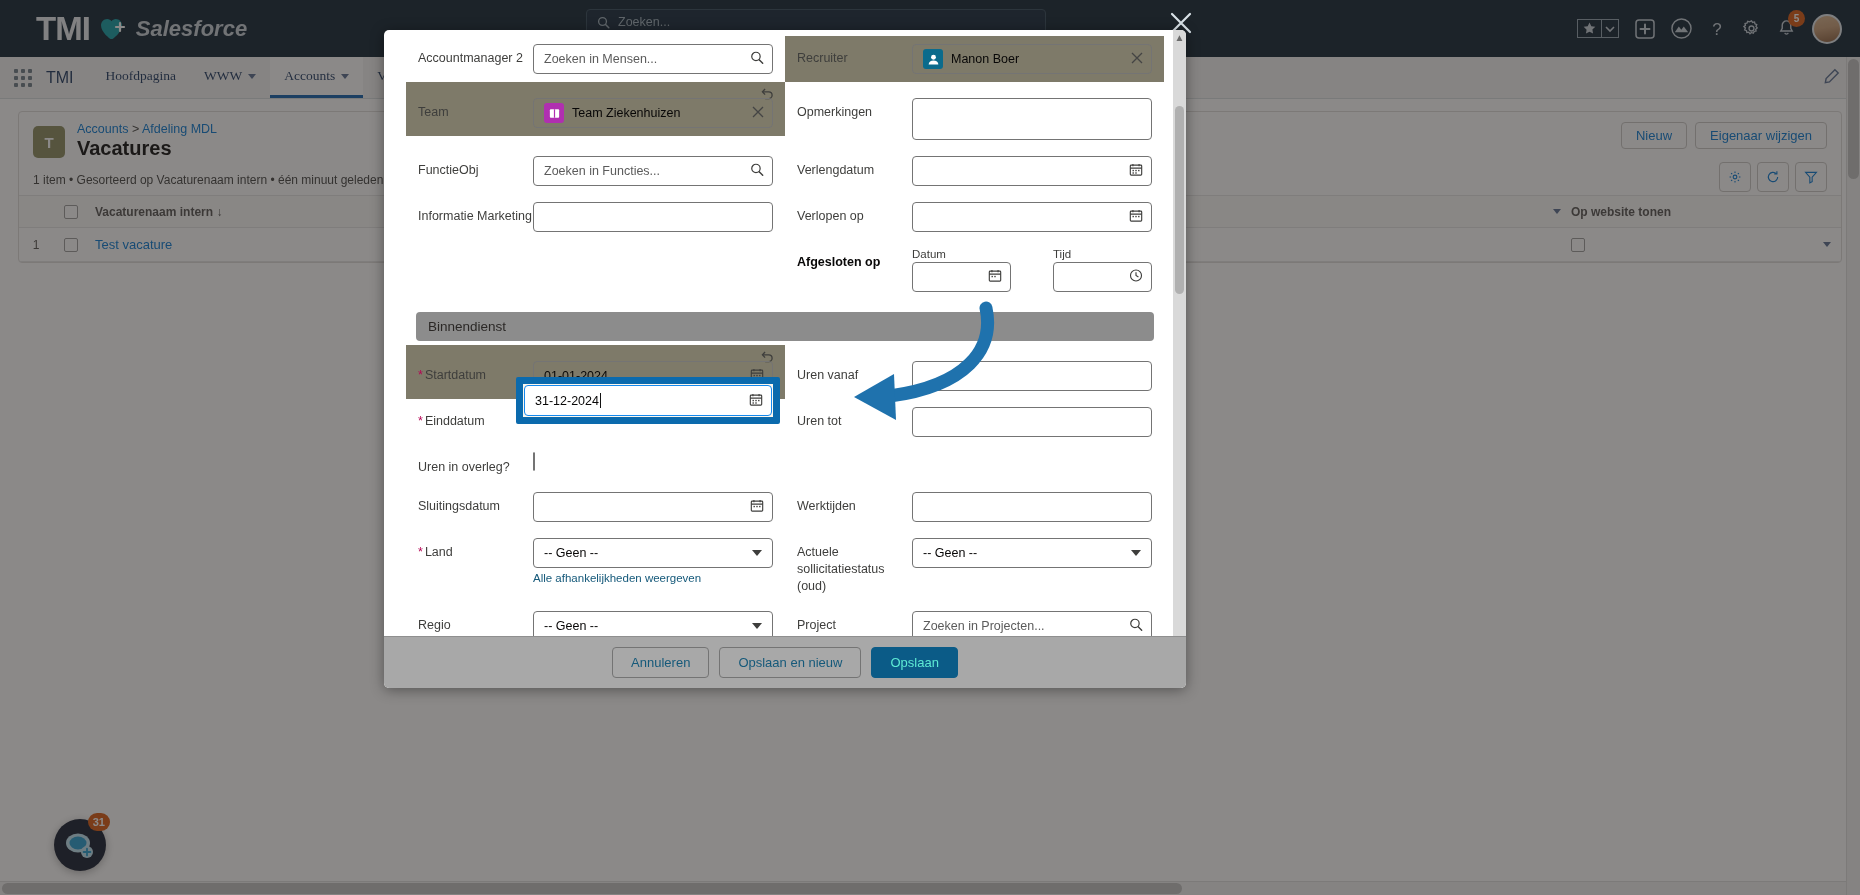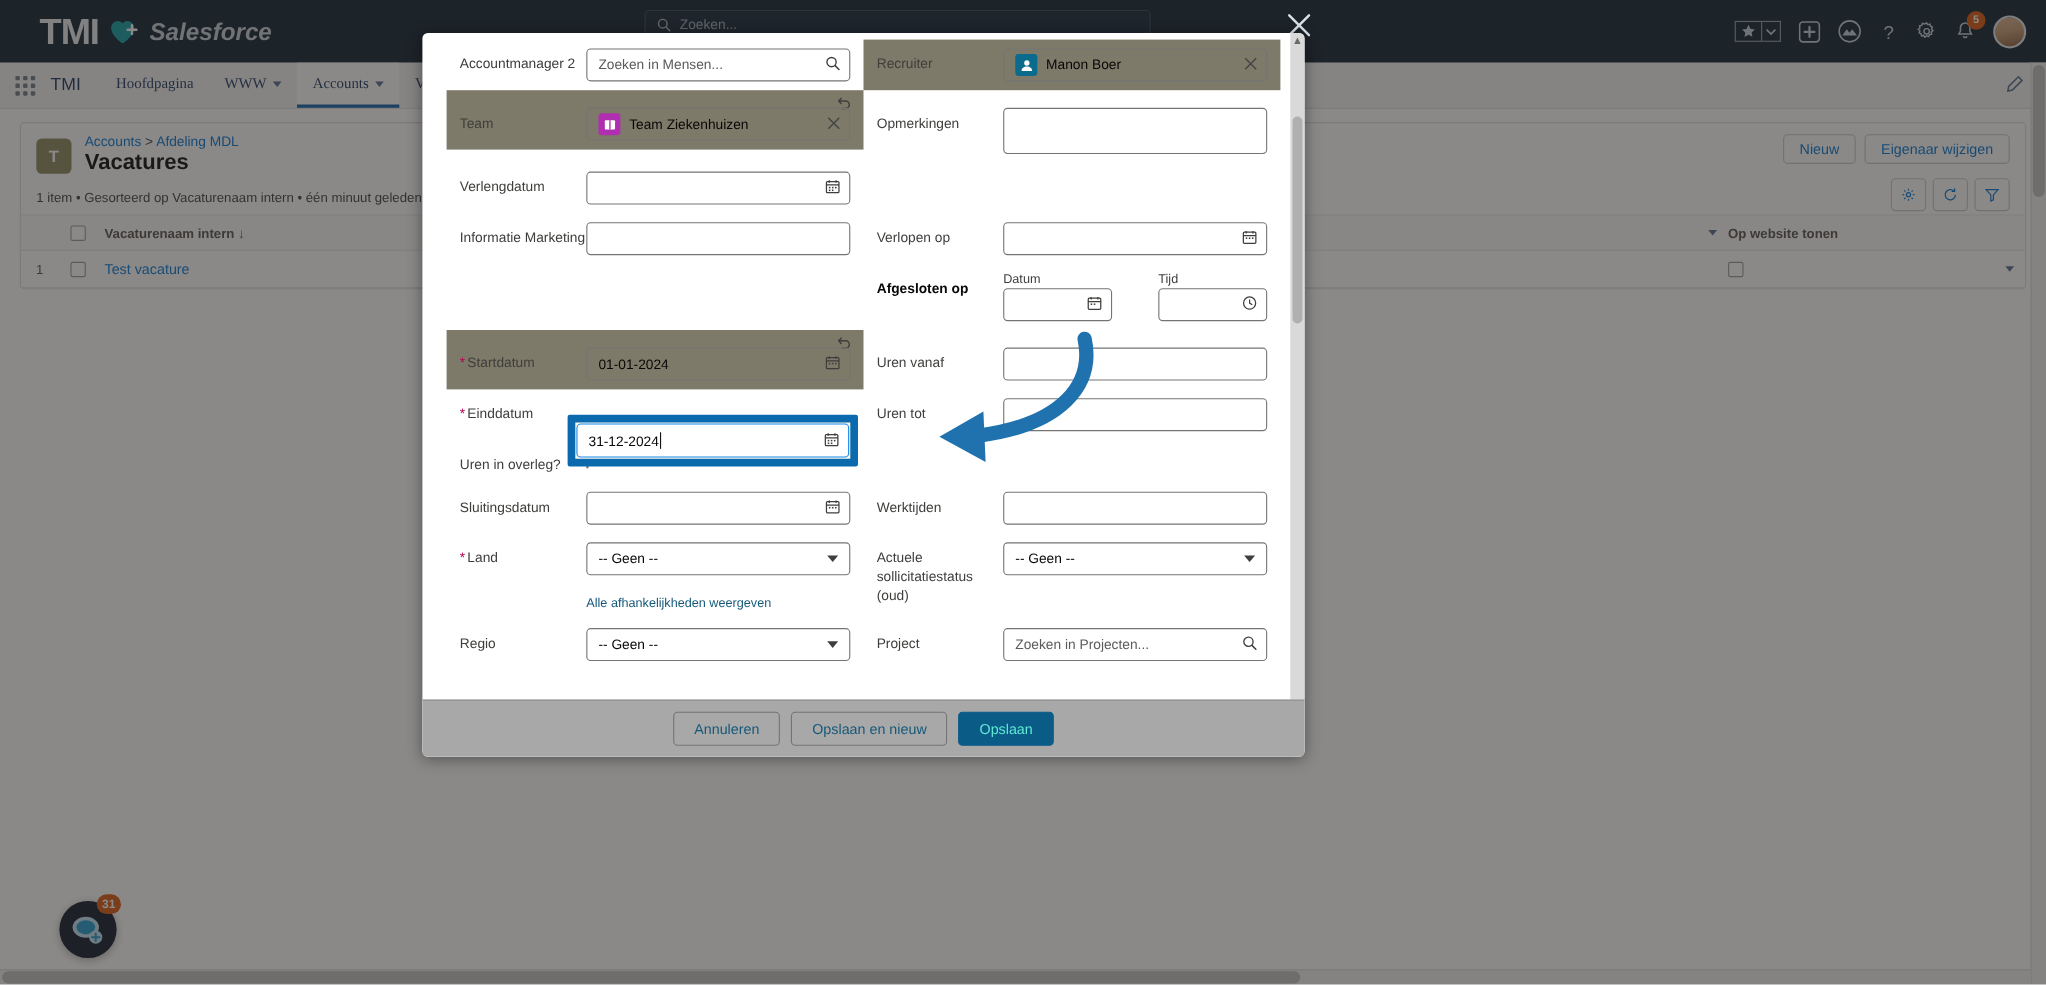--- a/index.html
+++ b/index.html
@@ -192,21 +192,21 @@
   .pill-ico{
     width:20px;height:20px;border-radius:3px;display:flex;align-items:center;justify-content:center;
     flex:none;
   }
   .pill-ico.team{ background:#b02fb0; }
   .pill-ico.person{ background:#0b6b8c; }
   .x-btn{ position:absolute; right:8px; top:50%; transform:translateY(-50%); color:#444; font-size:14px;}
   .undo{
     position:absolute; right:6px; top:-12px; color:#3e3e3c; font-size:13px;
   }
-  .helplink{ font-size:11.5px; color:#15597a; margin-top:20px; display:block;}
+  .helplink{ font-size:11.5px; color:#15597a; margin-top:4px; display:block;}
   .sel{
     height:30px; border:1px solid #747474; border-radius:4px;
     display:flex; align-items:center; justify-content:space-between; padding:0 10px;
     font-size:12.5px; color:#080707;
   }
   .sec-head{
     margin:12px 10px 4px 10px; background:#8c8c8c; border-radius:4px;
     padding:7px 12px; font-size:13.5px; color:#2b2826;
   }
   .small-lbl{ font-size:11.5px; color:#3e3e3c; margin-bottom:2px; display:block;}
@@ -548,20 +548,34 @@
         <div class="fcell" style="padding-top:16px;">
           <div class="flabel">Opmerkingen</div>
           <div class="fctrl">
             <div class="inp ta"></div>
           </div>
         </div>
       </div>
 
       <div class="frow">
         <div class="fcell">
+          <div class="flabel">FunctieObj</div>
+          <div class="fctrl">
+            <div class="inp">
+              <span class="ph">Zoeken in Functies...</span>
+              <span class="ico">
+                <svg width="14" height="14" viewBox="0 0 16 16">
+                    <circle cx="6.8" cy="6.8" r="4.8" stroke="#3e3e3c" stroke-width="1.4" fill="none"></circle>
+                    <path d="M10.5 10.5L14.5 14.5" stroke="#3e3e3c" stroke-width="1.6" stroke-linecap="round"></path>
+                  </svg>
+              </span>
+            </div>
+          </div>
+        </div>
+        <div class="fcell">
           <div class="flabel">Verlengdatum</div>
           <div class="fctrl">
             <div class="inp">
               <span class="ico">
                 <svg width="14" height="14" viewBox="0 0 16 16">
                     <rect x="1.5" y="3" width="13" height="11.5" rx="1" fill="none" stroke="#3e3e3c" stroke-width="1.3"></rect>
                     <path d="M1.5 6.4h13" stroke="#3e3e3c" stroke-width="1.3"></path>
                     <path d="M4.5 1.6v2.6M11.5 1.6v2.6" stroke="#3e3e3c" stroke-width="1.3"></path>
                     <rect x="4" y="8.4" width="1.6" height="1.6" fill="#3e3e3c"></rect>
                     <rect x="7.2" y="8.4" width="1.6" height="1.6" fill="#3e3e3c"></rect>
@@ -628,20 +642,21 @@
                       <circle cx="8" cy="8" r="6.3" fill="none" stroke="#3e3e3c" stroke-width="1.3"></circle>
                       <path d="M8 4.3V8l2.8 1.8" fill="none" stroke="#3e3e3c" stroke-width="1.3"></path>
                     </svg>
                 </span>
               </div>
             </div>
           </div>
         </div>
       </div>
 
+      <div class="sec-head">Binnendienst</div>
 
       <div class="frow">
         <div class="fcell modified" style="padding-top:16px;">
           <span class="undo" style="right:10px; top:4px;">
             <svg width="15" height="15" viewBox="0 0 16 16">
                 <path d="M3 6.2h6.3a3.6 3.6 0 110 7.2H5.5" fill="none" stroke="#3e3e3c" stroke-width="1.4"></path>
                 <path d="M5.4 3.2L2.6 6.2l2.8 3" fill="none" stroke="#3e3e3c" stroke-width="1.4"></path>
               </svg>
           </span>
           <div class="flabel">

